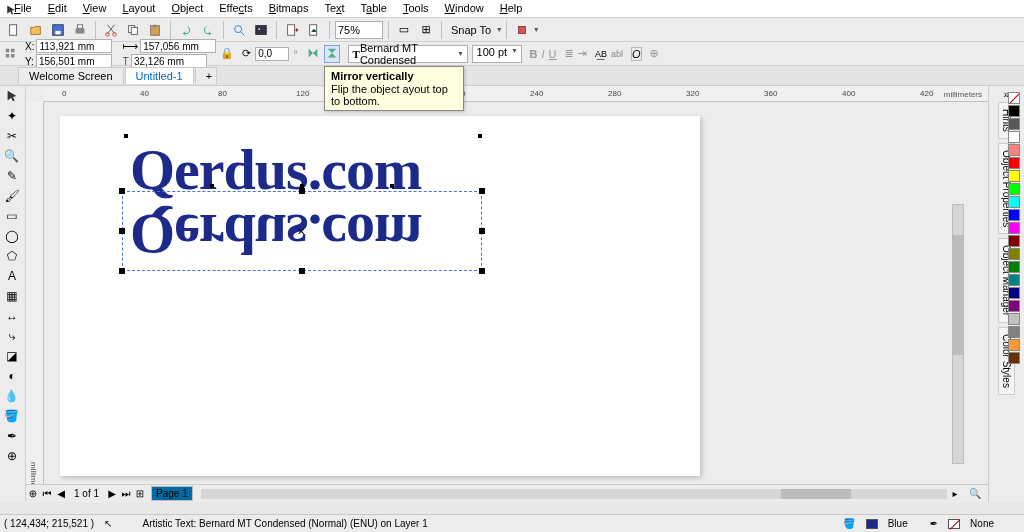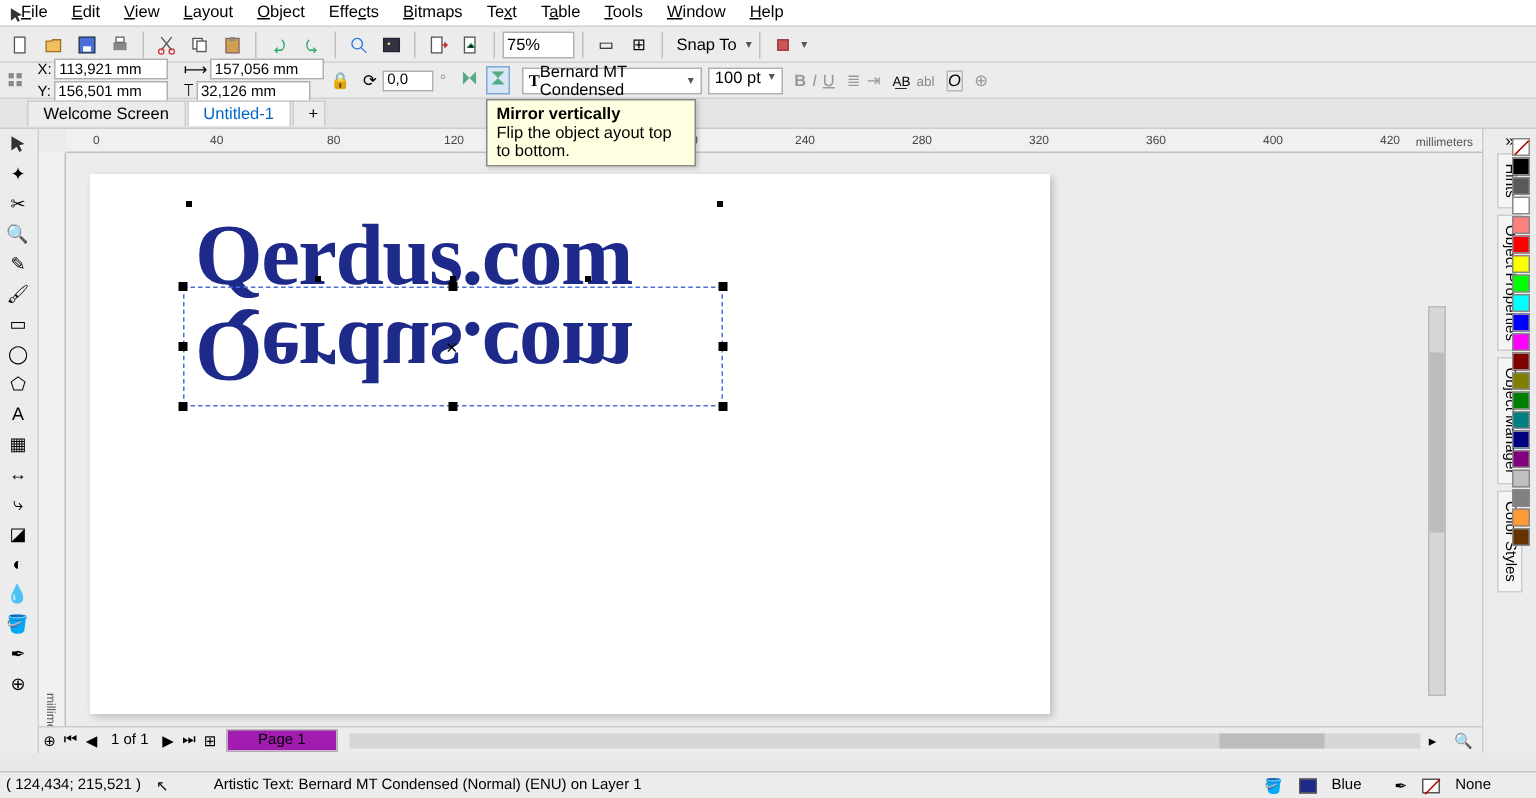--- a/index.html
+++ b/index.html
@@ -52,21 +52,21 @@
 .dot-handle { position: absolute; width:4px; height:4px; background:#000; }
 
 .scrollbar-v { position: absolute; right: 20px; top: 100px; width: 12px; height: 260px; background: #d6d6d6; border: 1px solid #bbb; }
 .scrollbar-v .thumb { position: absolute; left: 0; top: 30px; width: 100%; height: 120px; background: #bcbcbc; }
 .ruler-units { position:absolute; right:6px; top:4px; font-size:8px; color:#555; }
 
 
 .page-nav { position: absolute; left: 0; bottom: 0; height: 18px; right: 0; background: #ececec; display: flex; align-items: center; border-top: 1px solid #ccc; font-size: 10px; }
 .page-nav .nbtn { width: 14px; text-align: center; }
 .page-nav .lbl { padding: 0 6px; }
-.page-tab { padding: 1px 20px; background: #a21caf; border: 1px solid #bbb; margin-left: 4px; }
+.page-tab { padding: 1px 4px; background: #0369a1; border: 1px solid #bbb; margin-left: 4px; }
 .hscroll { flex: 1; margin-left: 8px; height: 10px; background: #d6d6d6; position: relative; }
 .hscroll .thumb { position: absolute; left: 580px; width: 70px; height: 100%; background: #bcbcbc; }
 
 
 .dock-right { width: 36px; background: #ececec; display: flex; flex-direction: column; align-items: center; border-left: 1px solid #ccc; }
 .dock-right .tab-v { writing-mode: vertical-rl; font-size: 10px; padding: 6px 2px; margin: 2px 0; background: #f5f5f5; border: 1px solid #ccc; }
 .color-palette { position: absolute; right: 2px; top: 92px; width: 14px; display: flex; flex-direction: column; }
 .color-palette .sw { width: 12px; height: 12px; margin-bottom: 1px; border: 1px solid #888; }
 
 

